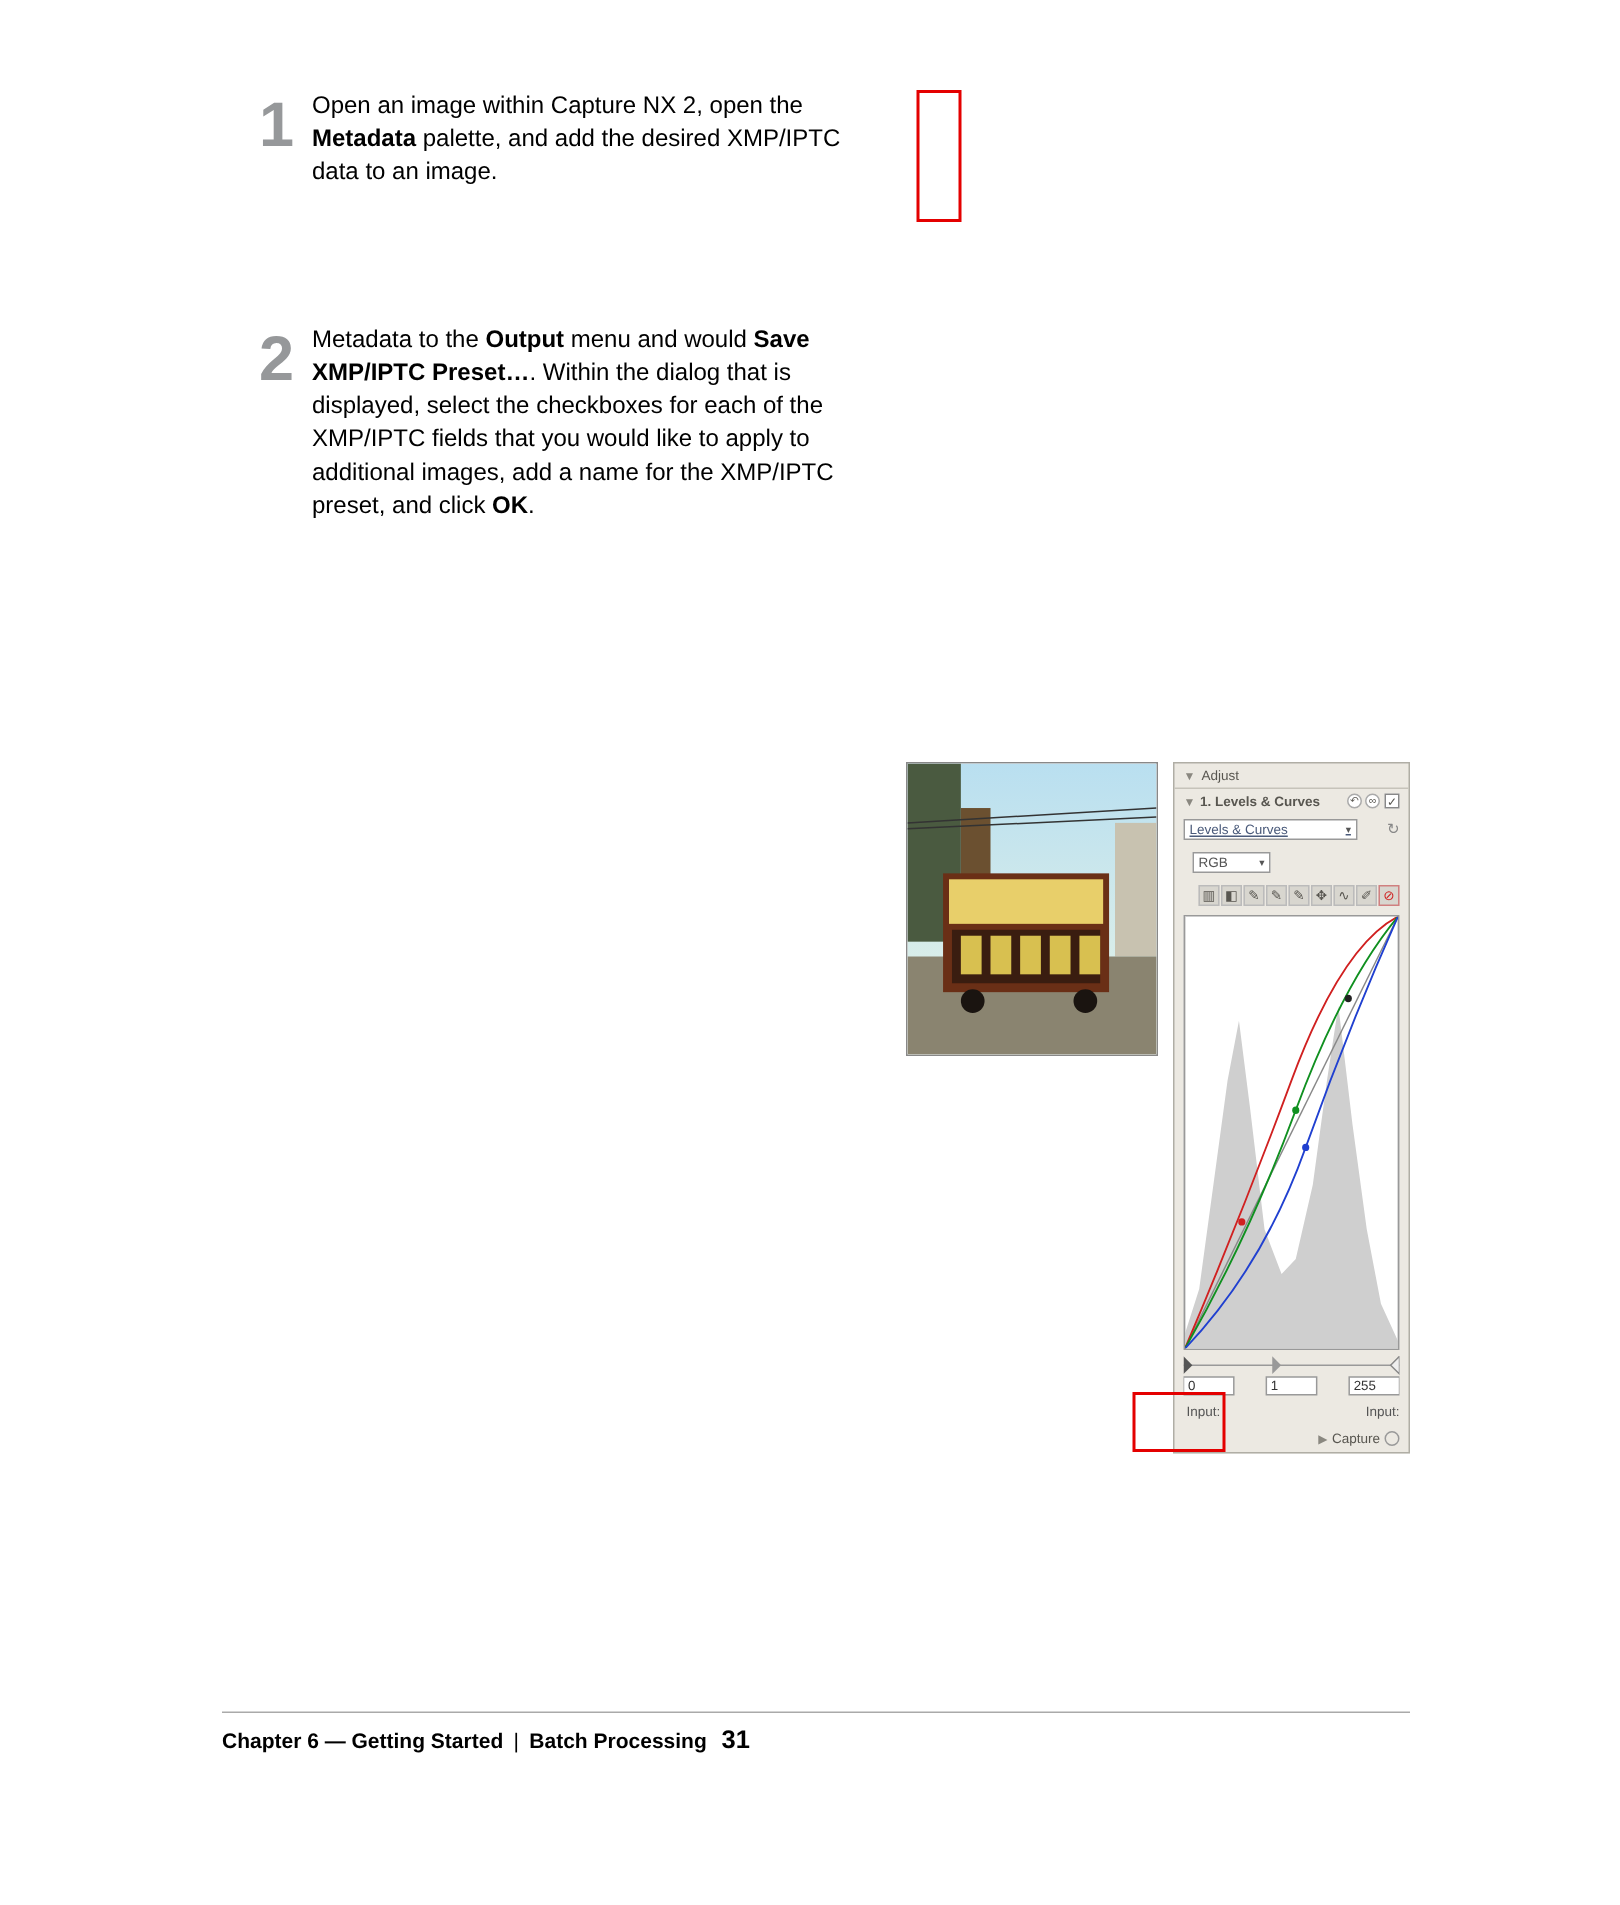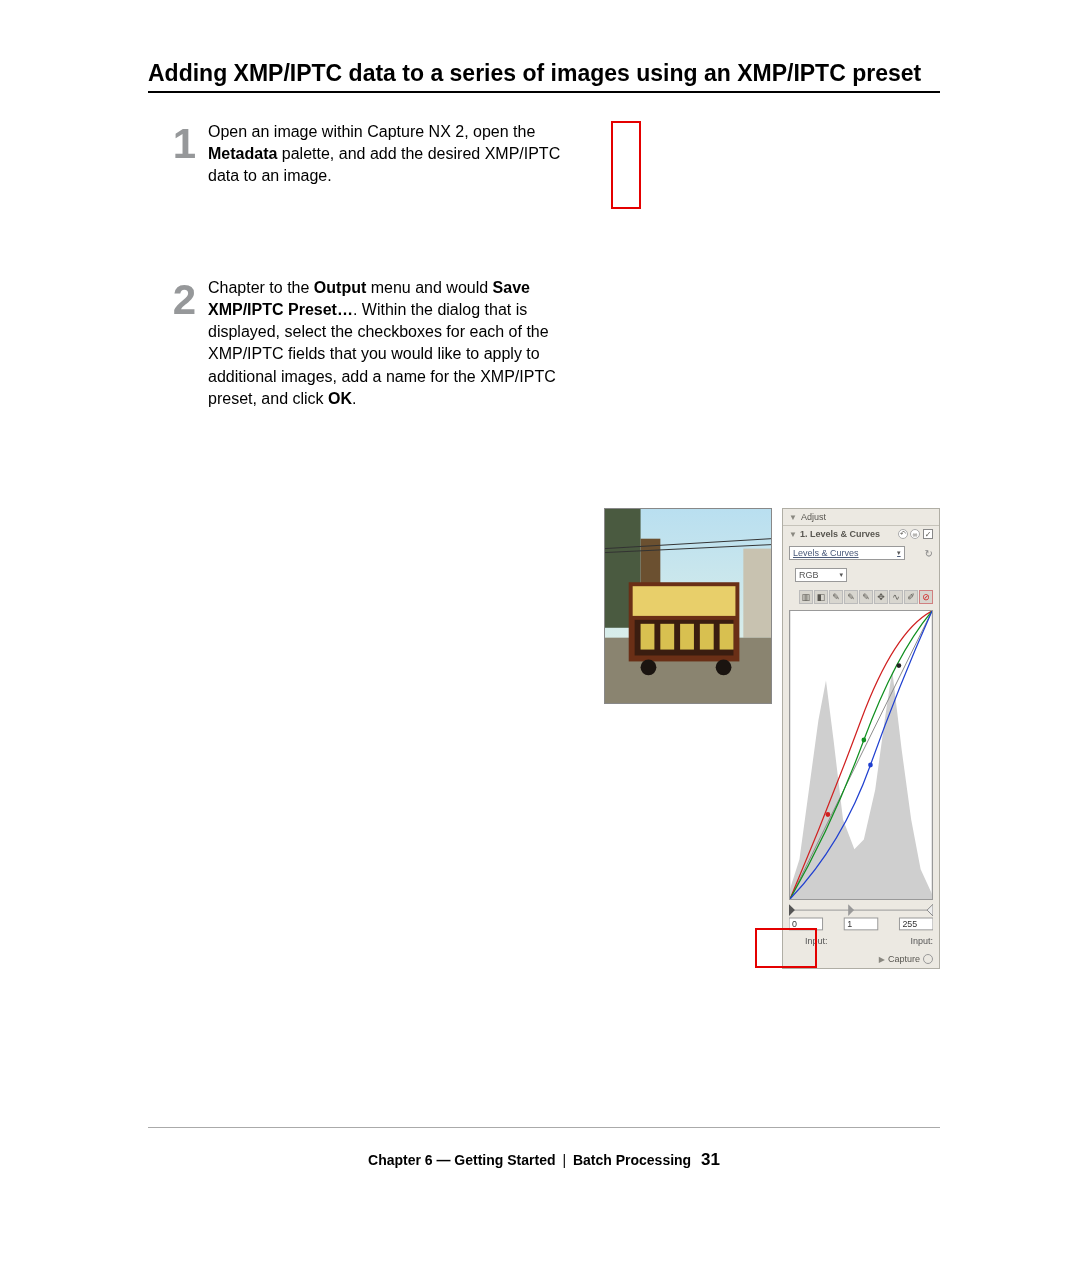--- a/index.html
+++ b/index.html
@@ -132,21 +132,21 @@
   height: 290px;
   background:#fff;
   border:1px solid #999;
   position:relative;
   overflow:hidden;
 }
 .histogram svg { width:100%; height:100%; display:block;}
 .slider-row { margin:0 6px 4px 6px; height:28px; }
 .slider-row svg { width:100%; height:100%; }
 .io-row {
-  margin:0 6px 4px 22px;
+  margin:0 6px 4px 8px;
   display:flex;
   gap:6px;
   align-items:center;
   text-align:center;
 }
 .io-label { font-size:9px; color:#555; }
 .opacity-row {
   padding:4px 6px;
   display:flex;
   justify-content:flex-end;
@@ -163,51 +163,50 @@
   border:2px solid #e40000;
   pointer-events:none;
 }
 
 .footer {
   position:absolute;
   left:148px;
   right:140px;
   bottom:100px;
   border-top:1px solid #aaa;
-  padding-top:22px;
-  text-align:center;
+  padding-top:8px;
+  text-align:left;
   font-size:14px;
 }
 .footer b { font-weight:700; }
 .footer .pagenum { font-weight:700; font-size:17px; margin-left:6px; }
 .sep { margin:0 3px; }
 </style>
 </head>
 <body>
 
 <div class="page">
-  <h1 class="page-title">Adding XMP/IPTC data to a series of images using an XMP/IPTC preset</h1>
 
   <div class="step-row">
     <div class="step-left">
       <div class="step-num">1</div>
       <div class="step-text">
         <span>Open an image within Capture NX 2, open the </span><b>Metadata</b><span> palette, and add the desired XMP/IPTC data to an image.</span>
       </div>
     </div>
     <div class="red-box-small"></div>
   </div>
 
   <div class="step1-gap"></div>
 
   <div class="step-row">
     <div class="step-left">
       <div class="step-num">2</div>
       <div class="step-text">
-        <span>Chapter to the </span><b>Output</b><span> menu and would </span><b>Save XMP/IPTC Preset…</b><span>. Within the dialog that is displayed, select the checkboxes for each of the XMP/IPTC fields that you would like to apply to additional images, add a name for the XMP/IPTC preset, and click </span><b>OK</b><span>.</span>
+        <span>Metadata to the </span><b>Output</b><span> menu and would </span><b>Save XMP/IPTC Preset…</b><span>. Within the dialog that is displayed, select the checkboxes for each of the XMP/IPTC fields that you would like to apply to additional images, add a name for the XMP/IPTC preset, and click </span><b>OK</b><span>.</span>
       </div>
     </div>
   </div>
 </div>
 
 <div class="lower-figure">
   <div class="photo-box">
     <svg class="photo-img" viewBox="0 0 168 196" preserveAspectRatio="none">
       <defs>
         <linearGradient id="sky" x1="0" y1="0" x2="0" y2="1">

